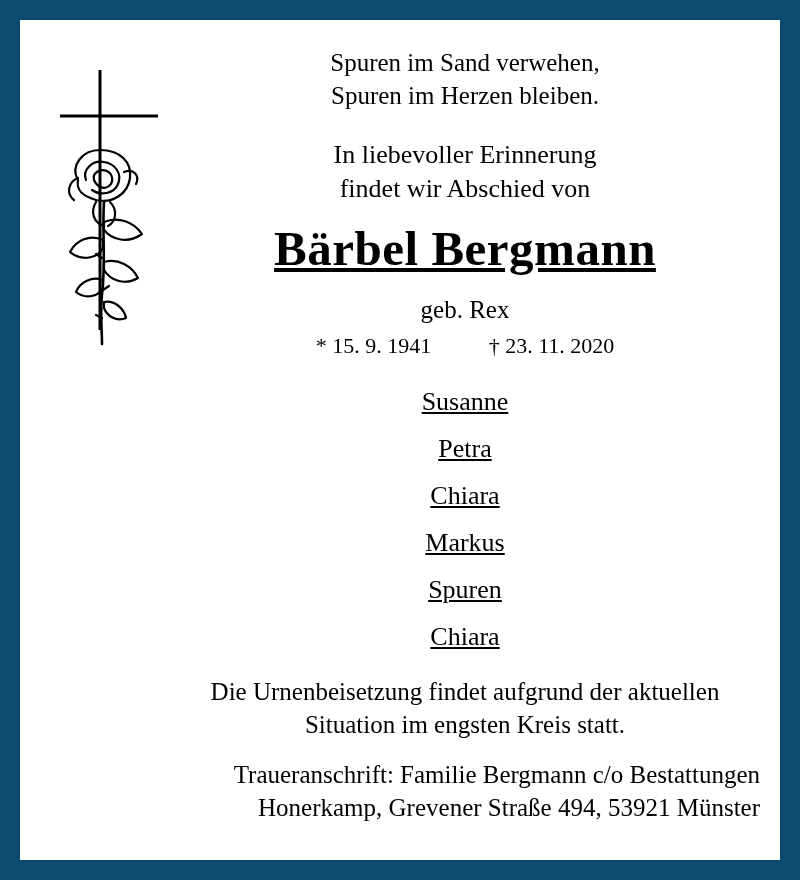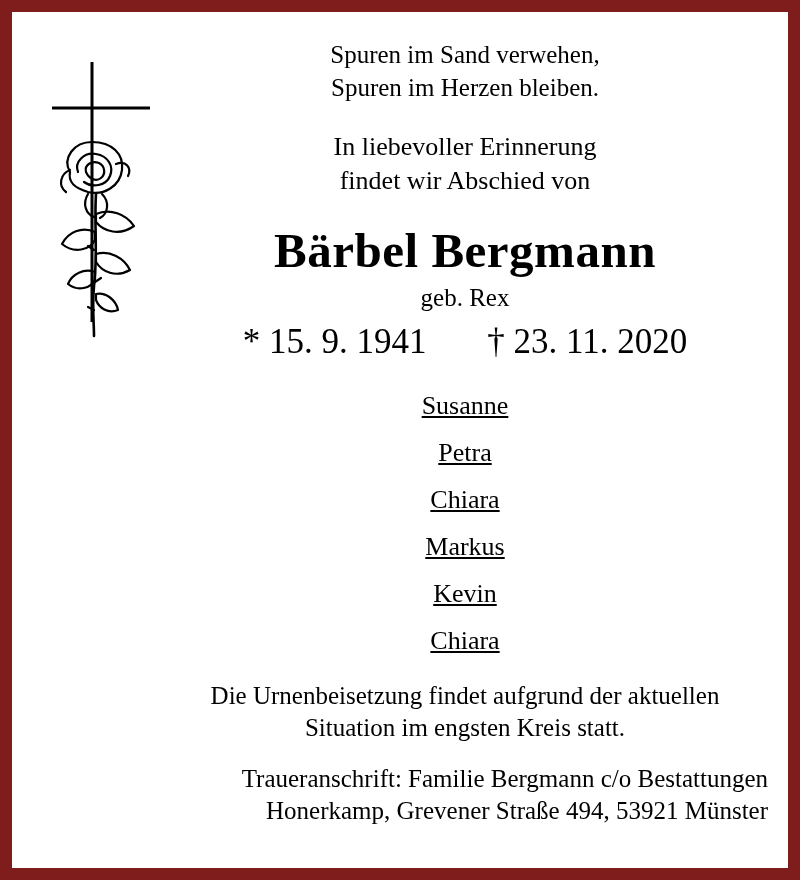--- a/index.html
+++ b/index.html
@@ -11,22 +11,22 @@
     width: 800px;
     height: 880px;
     overflow: hidden;
     font-family: "Liberation Serif", serif;
   }
   .obituary {
     position: relative;
     box-sizing: border-box;
     width: 800px;
     height: 880px;
-    background: #7f1d1d;
-    padding: 12px;
+    background: #0c4a6e;
+    padding: 20px;
   }
   .paper {
     position: relative;
     box-sizing: border-box;
     width: 100%;
     height: 100%;
     background: #ffffff;
     overflow: hidden;
   }
 
@@ -53,39 +53,40 @@
   .verse {
     font-size: 25px;
     line-height: 1.32;
     margin-bottom: 26px;
   }
   .verse div { white-space: nowrap; }
 
   .intro {
     font-size: 26px;
     line-height: 1.32;
-    margin-bottom: 24px;
+    margin-bottom: 14px;
   }
   .intro div { white-space: nowrap; }
 
   .name {
     font-size: 49px;
     font-weight: bold;
     letter-spacing: 0.5px;
     line-height: 1.15;
     margin-top: 10px;
-    margin-bottom: 4px;
+    margin-bottom: 18px;
+    text-decoration: underline;
   }
   .maiden {
     font-size: 25px;
     line-height: 1.2;
     margin-bottom: 8px;
   }
   .dates {
-    font-size: 35px;
+    font-size: 22px;
     line-height: 1.2;
     margin-bottom: 30px;
   }
   .dates .birth { margin-right: 52px; }
 
   .mourners {
     font-size: 26px;
     line-height: 1.0;
   }
   .mourners .mourner {
@@ -163,21 +164,21 @@
       <div class="dates">
         <span class="birth">* 15. 9. 1941</span>
         <span class="death">† 23. 11. 2020</span>
       </div>
 
       <div class="mourners">
         <div class="mourner">Susanne</div>
         <div class="mourner">Petra</div>
         <div class="mourner">Chiara</div>
         <div class="mourner">Markus</div>
-        <div class="mourner">Kevin</div>
+        <div class="mourner">Spuren</div>
         <div class="mourner">Chiara</div>
       </div>
 
       <div class="notice">
         <div>Die Urnenbeisetzung findet aufgrund der aktuellen</div>
         <div>Situation im engsten Kreis statt.</div>
       </div>
 
       <div class="address">
         <div>Traueranschrift: Familie Bergmann c/o Bestattungen</div>

